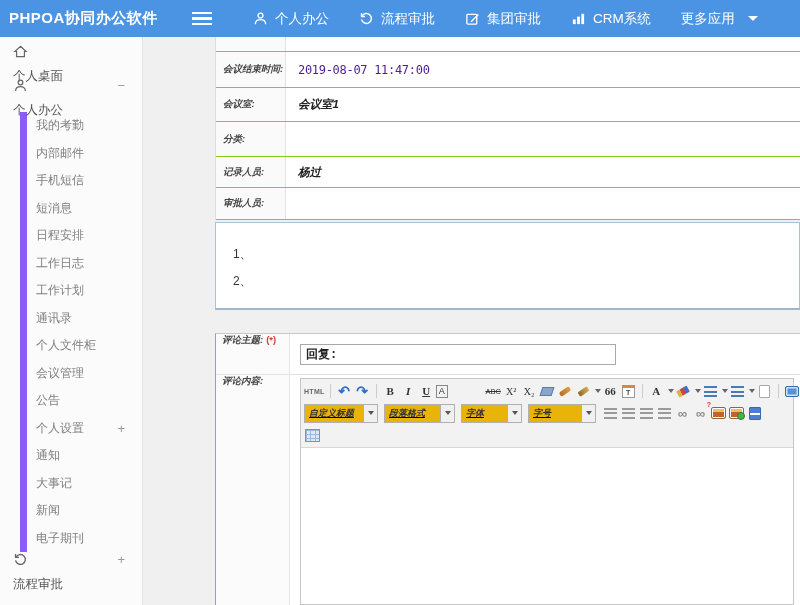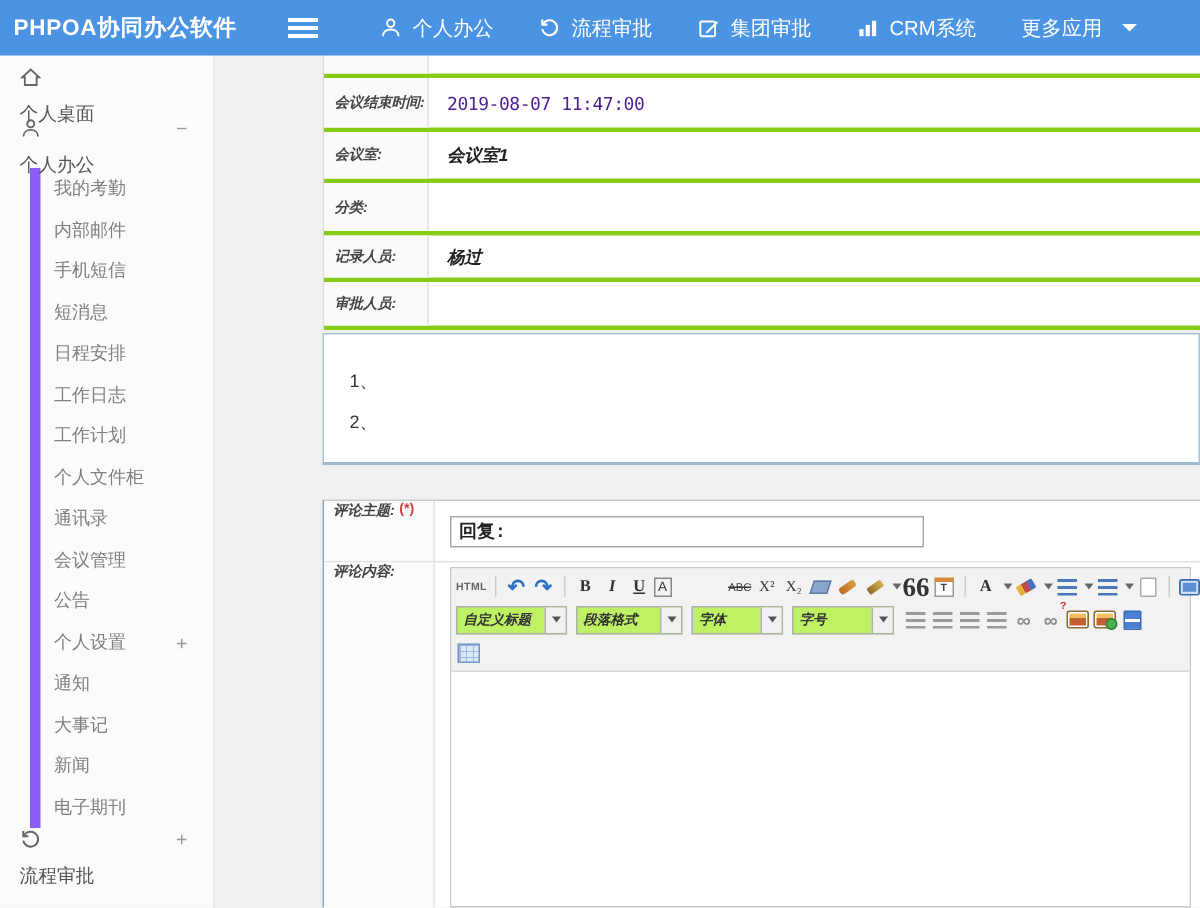--- a/index.html
+++ b/index.html
@@ -26,21 +26,21 @@
   .side-main .toggle, .sub-item .toggle { position:absolute; right:17px; color:#999; font-size:13px; }
   .submenu { margin-left:20px; border-left:7px solid #8b5cf6; }
   .sub-item { position:relative; height:27.5px; line-height:27.5px; padding-left:9px;
     font-size:12px; color:#7f7f7f; cursor:pointer; }
   .side-icon { width:15px; height:15px; flex:none; }
 
   
   .main { position:absolute; left:143px; top:37px; width:657px; height:568px; background:#f0f0f0; }
 
   .info-table { position:absolute; left:72px; right:0; top:0; background:#fff; border-left:1px solid #ddd; }
-  .itr { display:flex; border-bottom:3px solid #84cc16; }
+  .itr { display:flex; border-bottom:1px solid #84cc16; }
   .itr .lbl { width:70px; flex:none; background:#fafafa; border-right:1px solid #e2e2e2;
     display:flex; align-items:center; padding-left:7px;
     font-size:9.5px; font-style:italic; font-weight:bold; color:#444; }
   .itr .val { flex:1; display:flex; align-items:center; padding-left:12px;
     font-size:11.5px; font-style:italic; font-weight:bold; color:#222; }
   .itr .val.datev { font-style:normal; font-weight:normal; font-size:12px; color:#4c1d95;
     font-family:"DejaVu Sans Mono", monospace; letter-spacing:-0.3px; }
   .r0{height:15px;} .r1{height:36px;} .r2{height:34px;} .r3{height:35px;} .r4{height:31px;} .r5{height:32px;}
 
   .content-box { position:absolute; left:72px; right:0; top:185px; height:88px; background:#fff;
@@ -74,32 +74,32 @@
   .isf { font-family:"Liberation Serif", serif; font-style:italic; font-weight:bold; }
   .usf { font-family:"Liberation Serif", serif; text-decoration:underline; font-weight:bold; }
   .abox { border:1px solid #888; font-size:9px; padding:0 2px; height:13px; line-height:12px; min-width:0; }
   .strk { font-size:7.5px; font-weight:normal; text-decoration:line-through;margin-left:36px; }
   .supsub { font-size:10px; font-weight:normal; font-family:"Liberation Serif", serif; }
   .eraser { width:12px; height:9px; background:#8ba6cc; border:1px solid #5f7ca6; transform:skewX(-18deg); }
   .fbrush { width:12px; height:5px; background:linear-gradient(90deg,#b86a28,#e0a040); border-radius:2px; transform:rotate(-35deg); }
   .cpen { width:11px; height:5px; background:linear-gradient(90deg,#8a6a2a,#d8b050); border-radius:1px; transform:rotate(-35deg); }
   .mcaret { width:0; height:0; border-left:3.5px solid transparent; border-right:3.5px solid transparent;
     border-top:4px solid #666; margin-left:2px; flex:none; cursor:pointer; }
-  .quote66 { font-family:"Liberation Serif", serif; font-weight:bold; font-size:18px; }
+  .quote66 { font-family:"Liberation Serif", serif; font-weight:bold; font-size:11px; }
   .tbox { width:13px; height:13px; border:1px solid #999; background:#fff; border-top:3px solid #d88a3a;
     font-size:7px; font-weight:bold; color:#444; display:flex; align-items:center; justify-content:center; }
   .marker { width:12px; height:7px; border-radius:1px; transform:rotate(-30deg);
     background:linear-gradient(90deg,#e3b13a 0 4px,#c04a4a 4px 8px,#4a6fc0 8px 12px); }
   .listico { width:13px; height:11px;
     background:repeating-linear-gradient(180deg,#4a78b8 0 2px,transparent 2px 4.5px); }
   .page { width:11px; height:13px; border:1px solid #aaa; background:#fff; border-radius:1px; }
   .monitor { width:14px; height:11px; background:#5b8fd4; border:1px solid #3a6aa8; border-radius:2px;
     box-shadow:inset 0 0 0 1.5px #cfe0f4; }
-  .sel { height:19px; border:1px solid #b0b0b0; background:#bef264; display:flex; align-items:stretch;
-    margin-right:5px; cursor:pointer; flex:none; }
+  .sel { height:19px; border:1px solid #b0b0b0; background:#eab308; display:flex; align-items:stretch;
+    margin-right:5px; cursor:pointer; flex:none;text-decoration:underline; }
   .sel-label { font-size:9px; font-style:italic; font-weight:bold; color:#333;
     display:flex; align-items:center; padding:0 4px; }
   .sel-arrow { width:14px; border-left:1px solid #b0b0b0; background:#f0f0f0;
     display:flex; align-items:center; justify-content:center; }
   .sel-arrow i { width:0; height:0; border-left:3.5px solid transparent; border-right:3.5px solid transparent; border-top:4px solid #555; }
   .alignico { width:13px; height:11px;
     background:repeating-linear-gradient(180deg,#9a9a9a 0 2px,transparent 2px 4.5px); }
   .linkico { color:#8a8a8a; font-size:13px; font-weight:bold; position:relative; }
   .unlink::after { content:"?"; position:absolute; top:-3px; right:-2px; color:#c0392b; font-size:7px; font-weight:bold; }
   .imgico { width:15px; height:12px; border-radius:2px; border:1px solid #8a6a3a;
@@ -181,22 +181,22 @@
   </div>
 
   <div class="submenu">
     <div class="sub-item"><span>我的考勤</span></div>
     <div class="sub-item"><span>内部邮件</span></div>
     <div class="sub-item"><span>手机短信</span></div>
     <div class="sub-item"><span>短消息</span></div>
     <div class="sub-item"><span>日程安排</span></div>
     <div class="sub-item"><span>工作日志</span></div>
     <div class="sub-item"><span>工作计划</span></div>
+    <div class="sub-item"><span>通讯录</span></div>
     <div class="sub-item"><span>个人文件柜</span></div>
-    <div class="sub-item"><span>通讯录</span></div>
     <div class="sub-item"><span>会议管理</span></div>
     <div class="sub-item"><span>公告</span></div>
     <div class="sub-item"><span>个人设置</span><span class="toggle">+</span></div>
     <div class="sub-item"><span>通知</span></div>
     <div class="sub-item"><span>大事记</span></div>
     <div class="sub-item"><span>新闻</span></div>
     <div class="sub-item"><span>电子期刊</span></div>
   </div>
 
   <div class="side-main">

